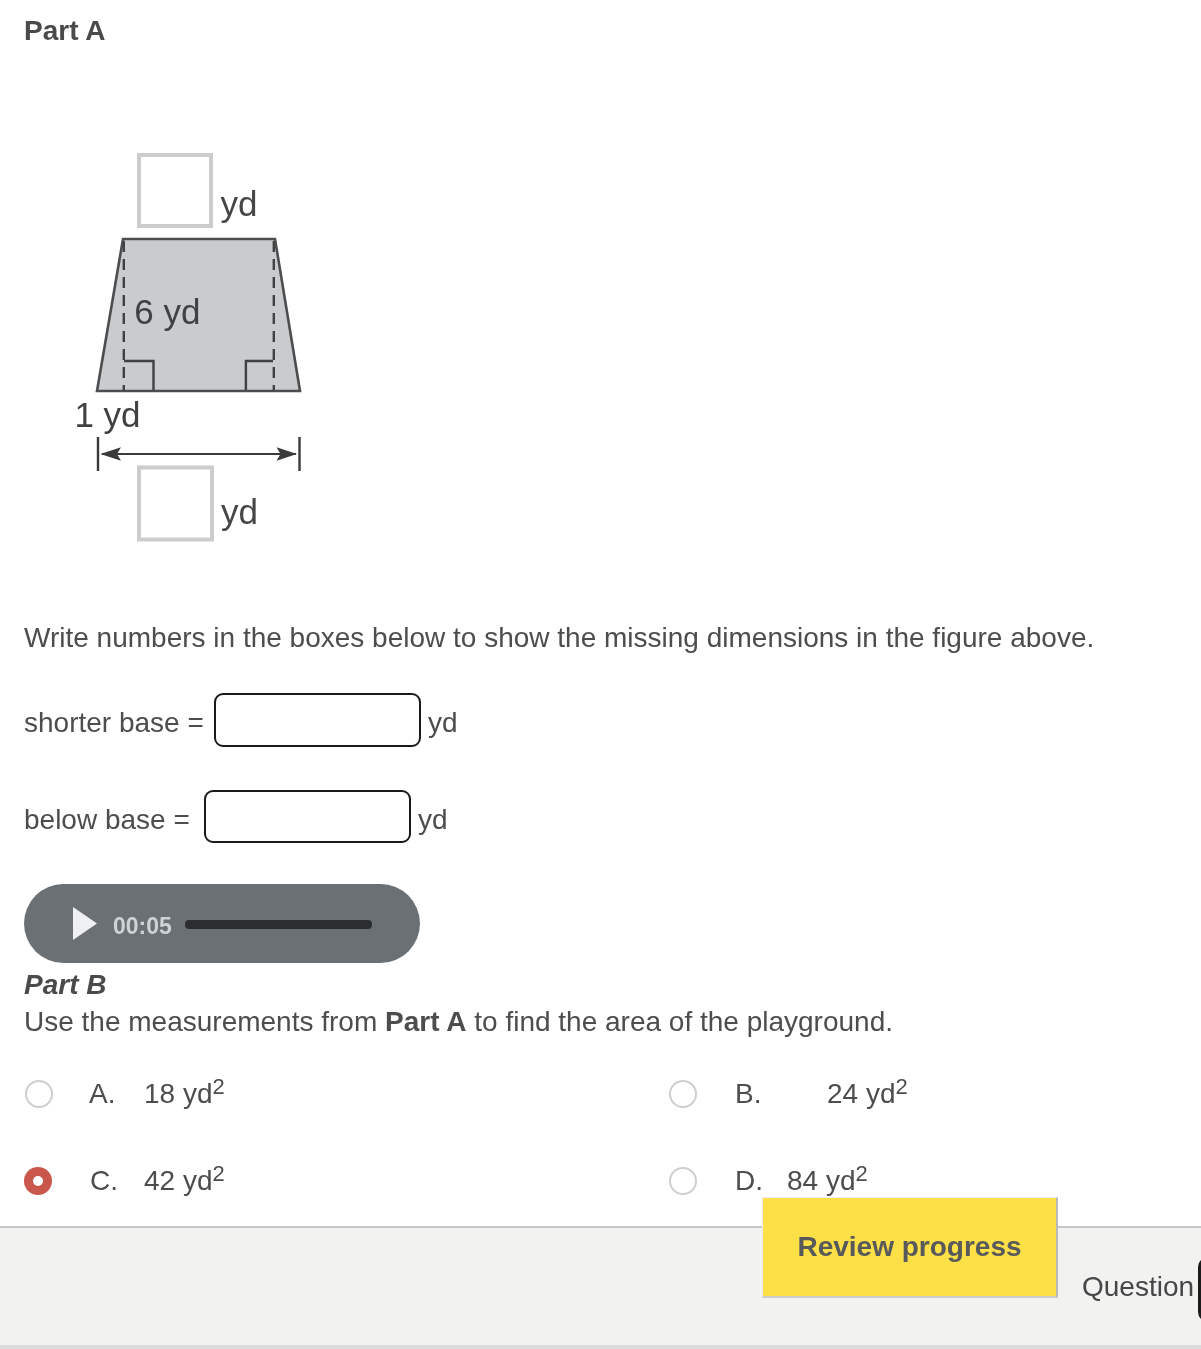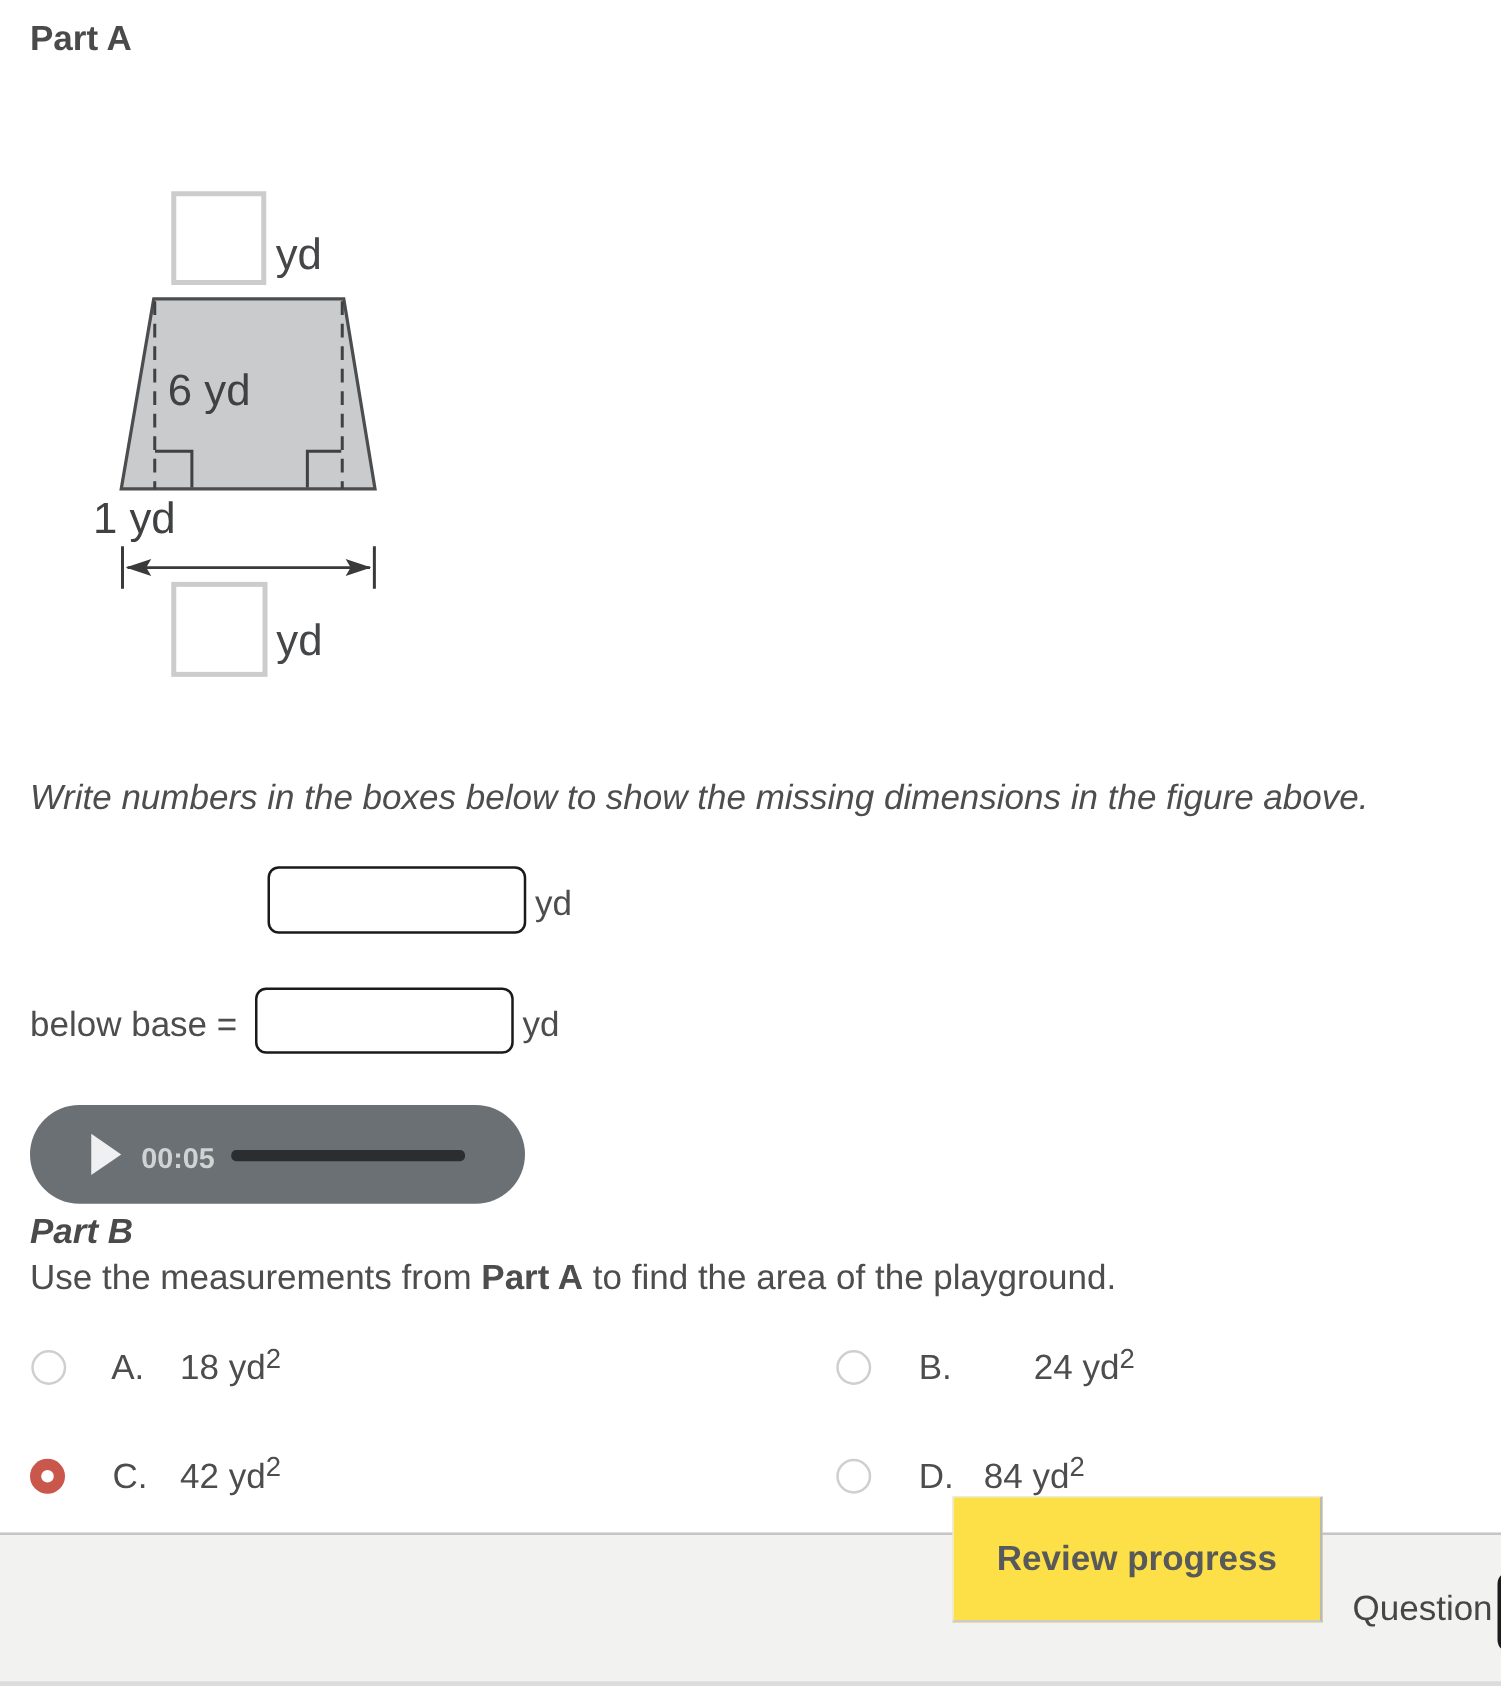--- a/index.html
+++ b/index.html
@@ -35,22 +35,23 @@
     <line x1="38" y1="297" x2="38" y2="331" stroke="#3a3a3a" stroke-width="2.4"></line>
     <line x1="239.5" y1="297" x2="239.5" y2="331" stroke="#3a3a3a" stroke-width="2.4"></line>
     <line x1="42" y1="314" x2="236" y2="314" stroke="#3a3a3a" stroke-width="2.2"></line>
     <polygon points="40.5,314 61,307.2 57,314 61,320.8" fill="#3a3a3a"></polygon>
     <polygon points="237,314 216.5,307.2 220.5,314 216.5,320.8" fill="#3a3a3a"></polygon>
 
     <rect x="79" y="327.5" width="73" height="72" fill="#ffffff" stroke="#cccccc" stroke-width="4"></rect>
     <text x="161" y="384" font-size="35" fill="#444648">yd</text>
   </svg>
 
-  <div class="abs body-txt" style="left:24px; top:618px;font-style:italic;">Write numbers in the boxes below to show the missing dimensions in the figure above.</div>
+  <div class="abs body-txt" style="left:24px; top:618px;">Write numbers in the boxes below to show the missing dimensions in the figure above.</div>
 
+  <div class="abs body-txt" style="left:24px; top:703px;">shorter base =</div>
   <div class="abs" style="left:214px; top:693px; width:207px; height:54px; border:2.5px solid #1a1a1a; border-radius:9px; background:#fff;"></div>
   <div class="abs body-txt" style="left:428px; top:703px;">yd</div>
 
   <div class="abs body-txt" style="left:24px; top:800px;">below base =</div>
   <div class="abs" style="left:204px; top:790px; width:207px; height:53px; border:2.5px solid #1a1a1a; border-radius:9px; background:#fff;"></div>
   <div class="abs body-txt" style="left:418px; top:800px;">yd</div>
 
   <div class="abs" style="left:24px; top:884px; width:396px; height:79px; border-radius:40px; background:#6a7074;">
     <svg class="abs" style="left:48px; top:23px;" width="25" height="33" viewBox="0 0 25 33">
       <polygon points="1,0 25,16.5 1,33" fill="#eef0f1"></polygon>

